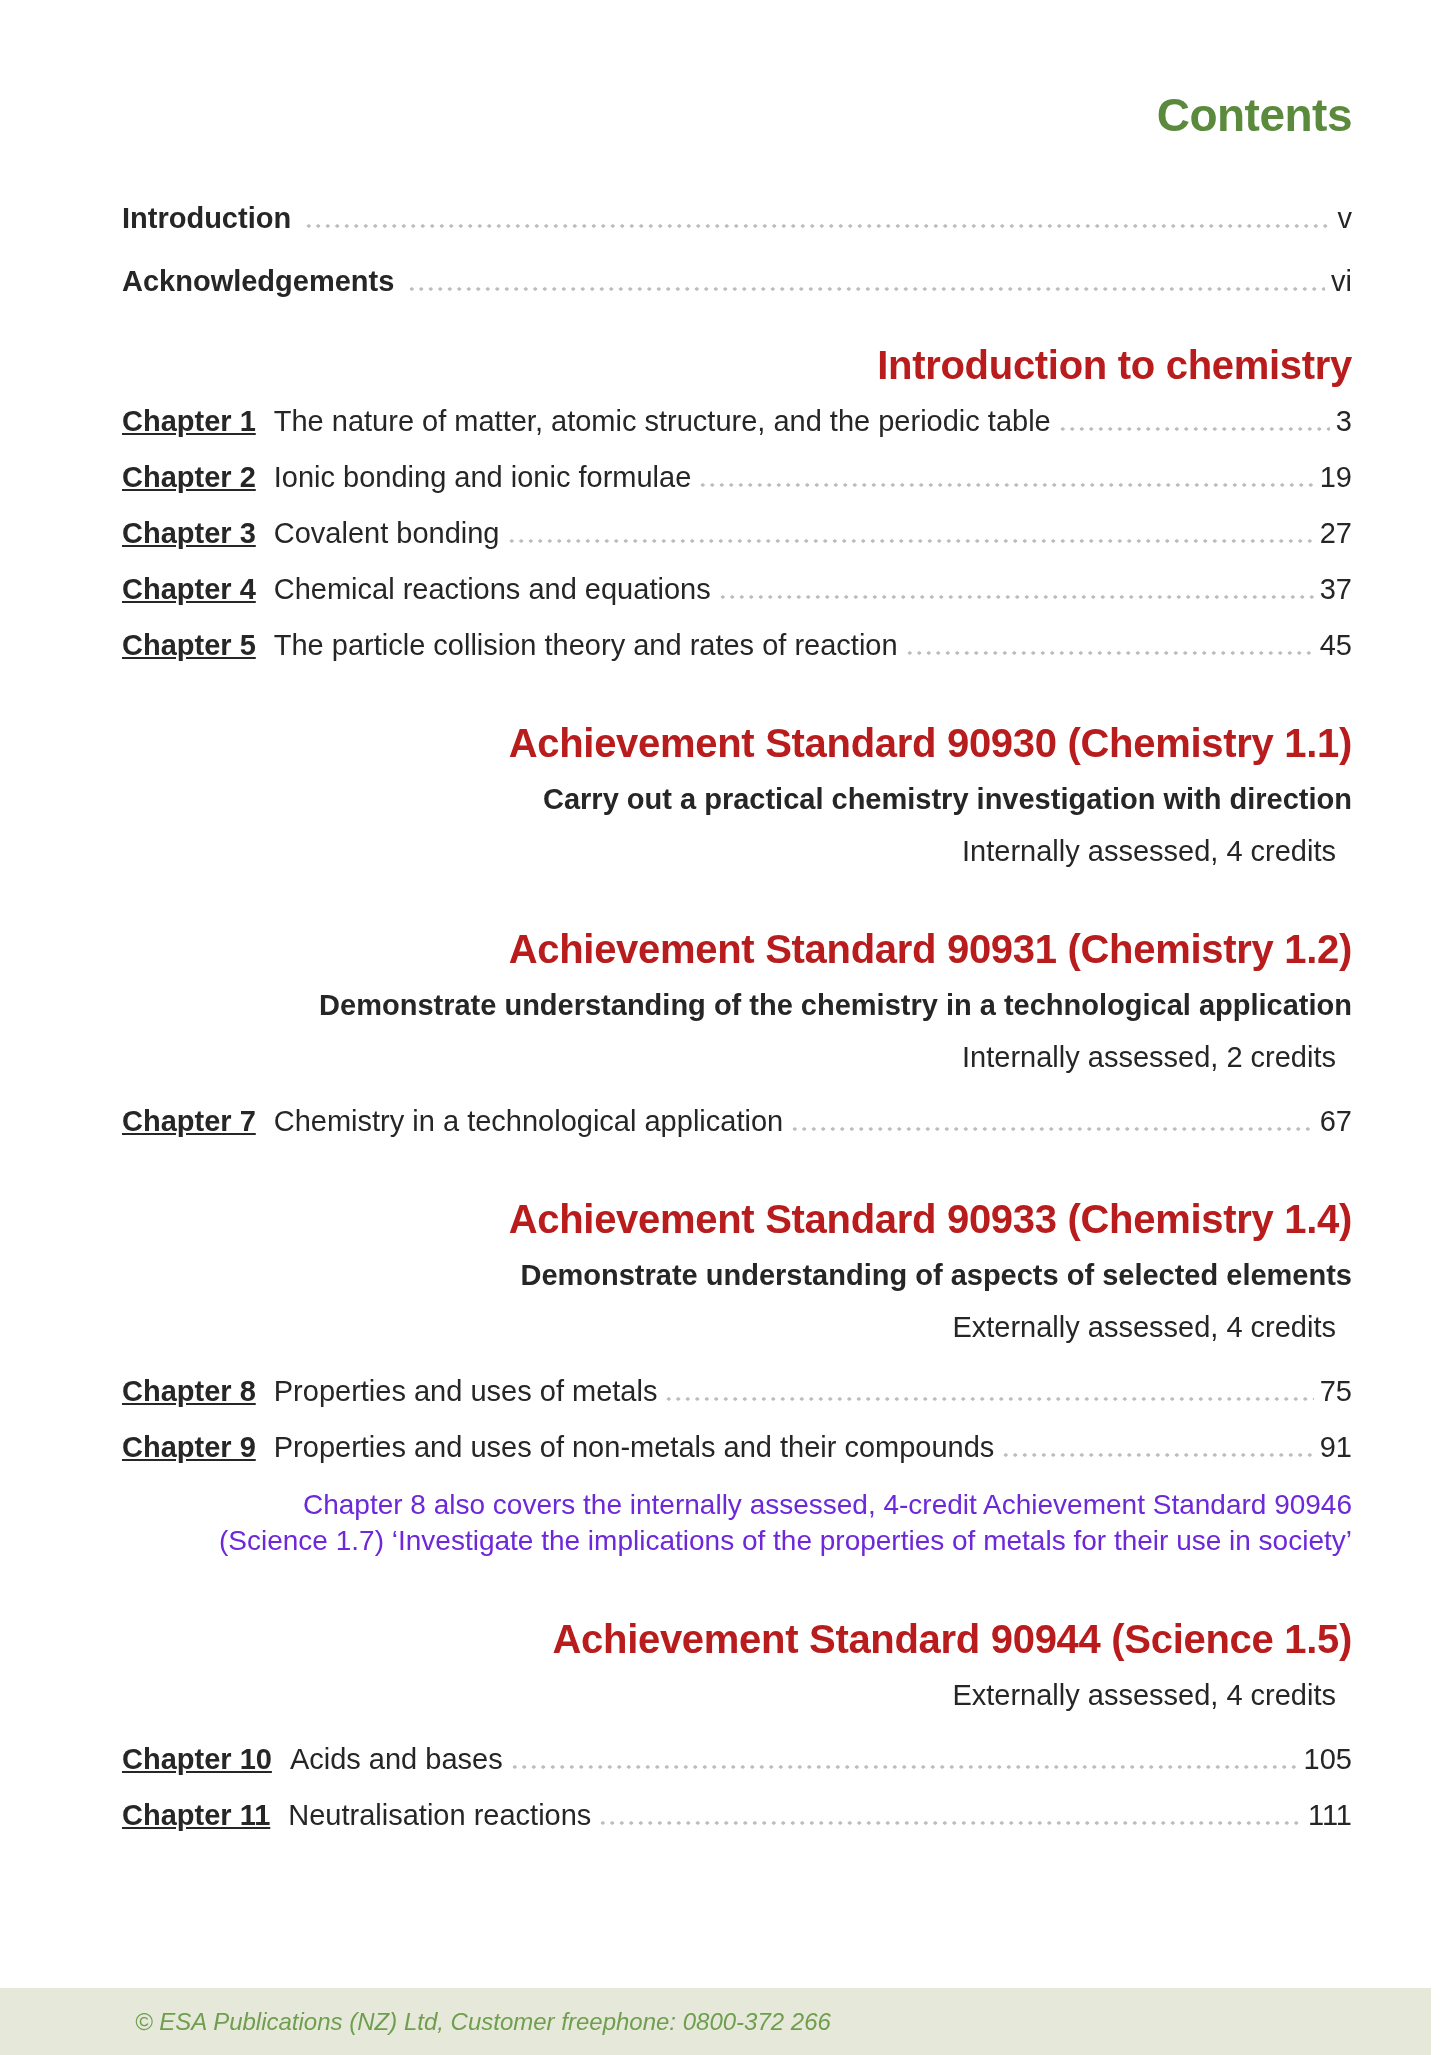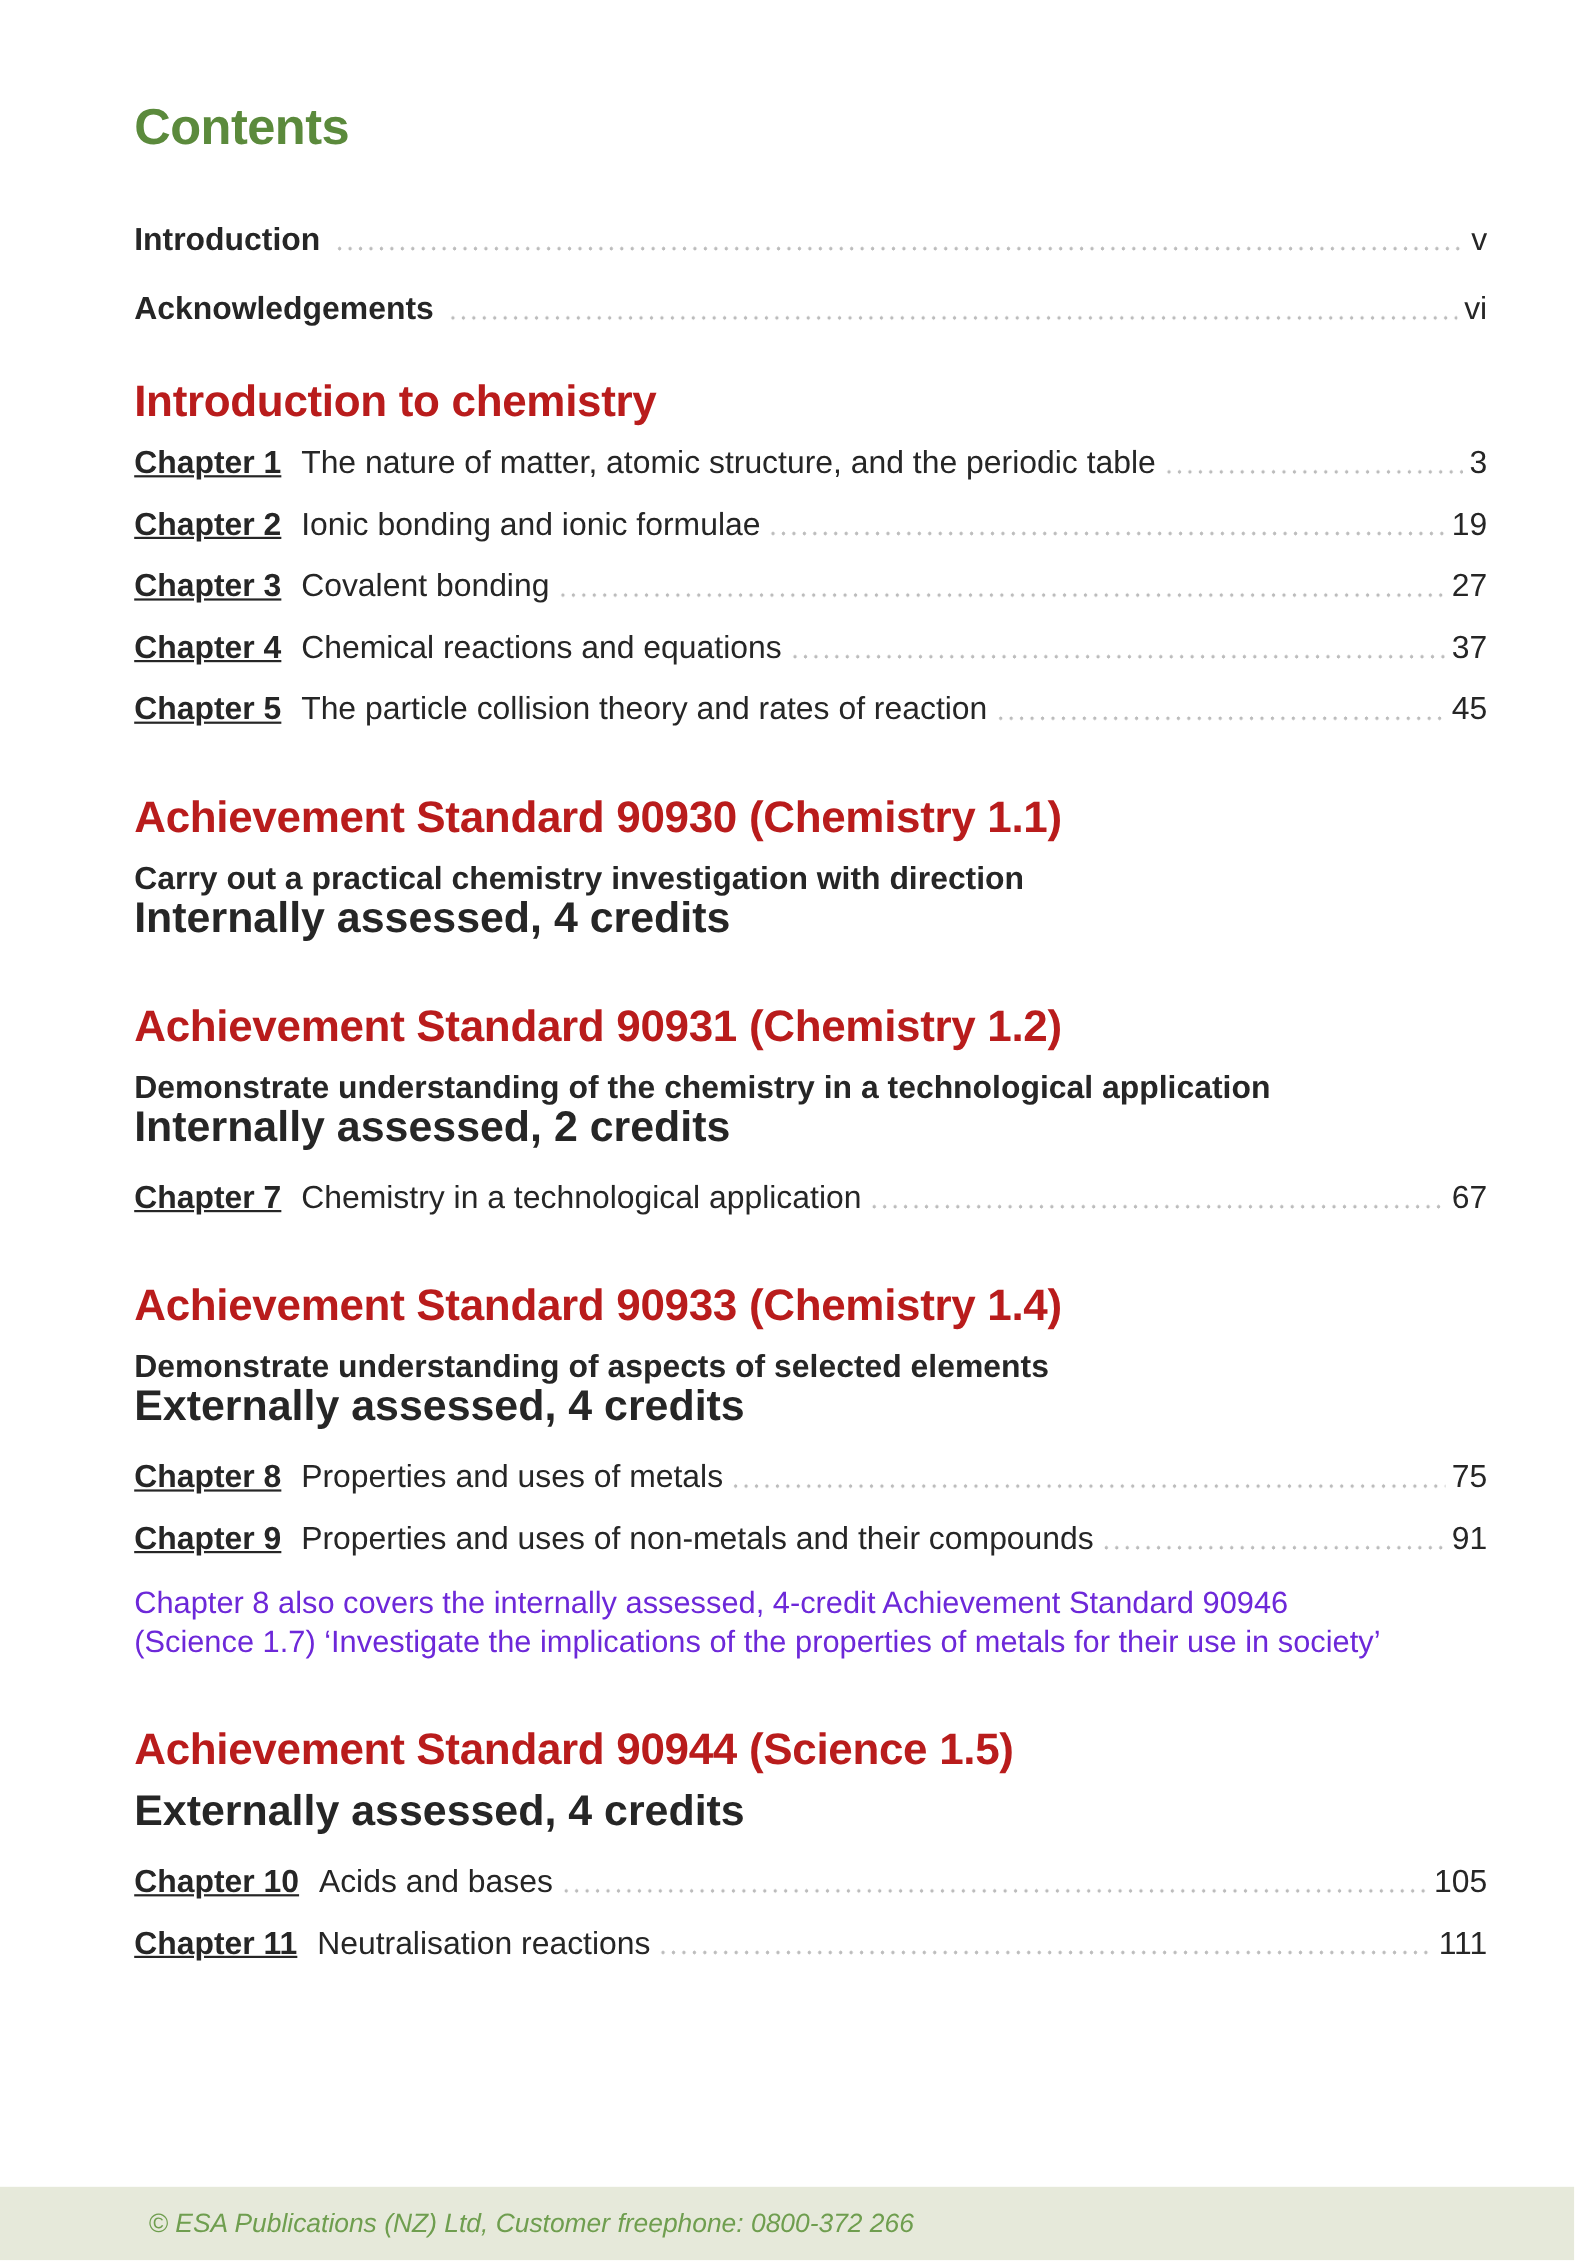--- a/index.html
+++ b/index.html
@@ -3,20 +3,21 @@
 <meta charset="utf-8">
 <style>
   html,body{margin:0;padding:0;background:#ffffff;}
   .page{
     position:relative;
     width:1445px;height:2055px;
     background:#ffffff;
     overflow:hidden;
     font-family:"Liberation Sans",sans-serif;
     color:#262626;
+    text-align:right;
   }
   .content{
     position:absolute;
     left:122px;top:0;
     width:1230px;
   }
   h1.page-title{
     margin:90px 0 60px 0;
     font-size:46px;
     line-height:50px;
@@ -62,24 +63,24 @@
     letter-spacing:-0.3px;
   }
   .subtitle{
     margin:0;
     font-size:29px;
     line-height:36px;
     font-weight:bold;
     color:#262626;
   }
   .assessment{
-    margin:0;
-    font-size:39px;
-    line-height:36px;
-    font-weight:bold;
+    margin:16px;
+    font-size:29px;
+    line-height:36px;
+    font-weight:normal;
   }
   .chapters{margin-top:0;}
   .chapters.offset{margin-top:28px;}
   .note{
     margin-top:22px;
     font-size:28px;
     line-height:36px;
     color:#6d28d9;
   }
   

